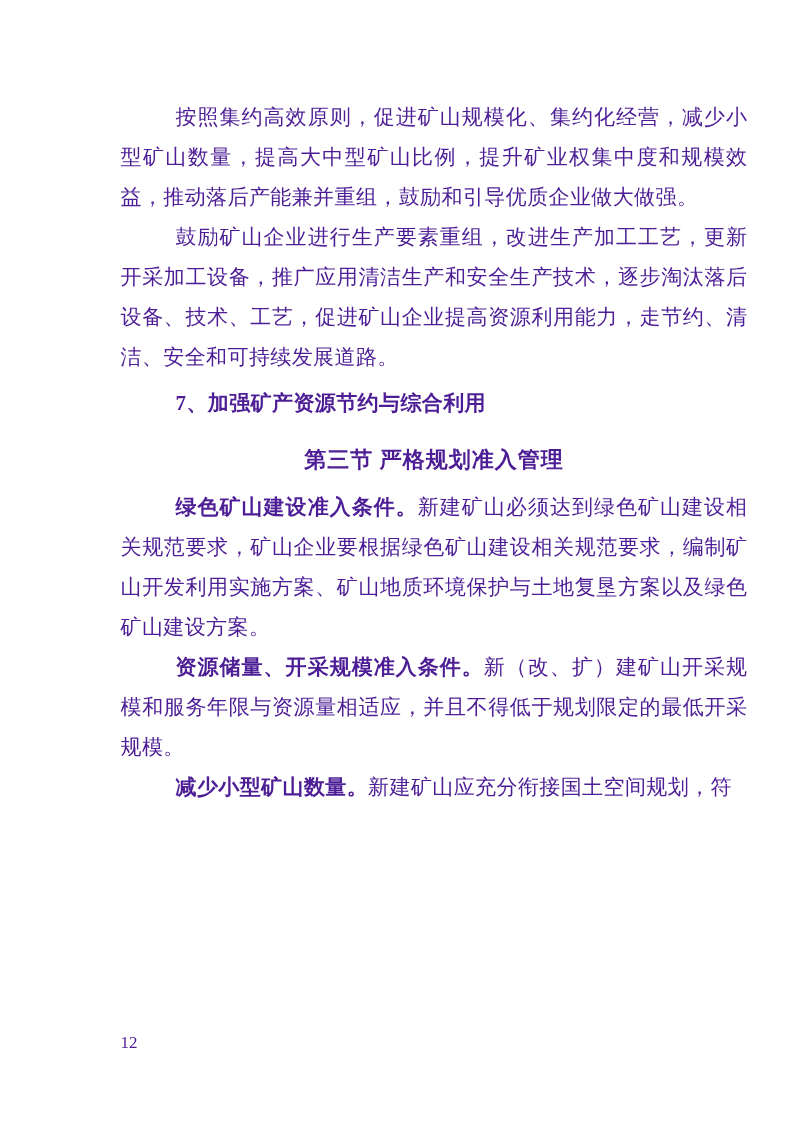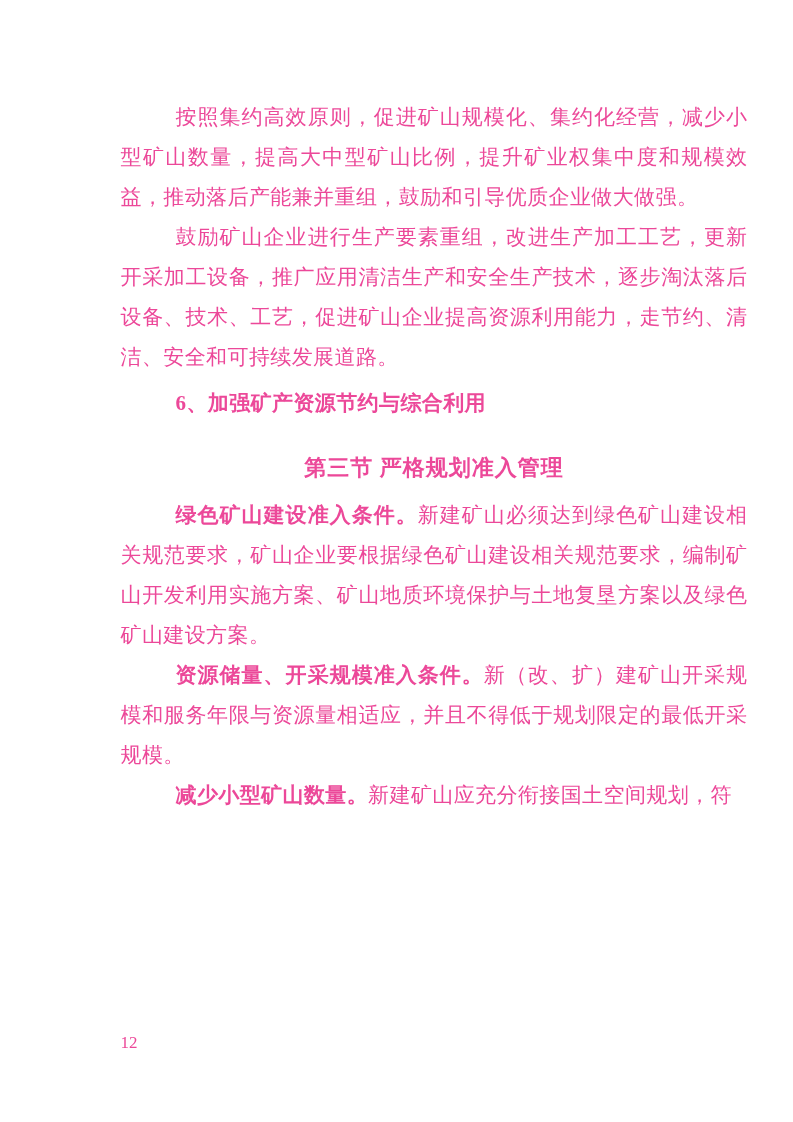--- a/index.html
+++ b/index.html
@@ -3,21 +3,21 @@
 <meta charset="utf-8">
 <style>
   * { margin: 0; padding: 0; box-sizing: border-box; }
   html, body { background: #ffffff; }
   .page {
     position: relative;
     width: 728px;
     height: 1122px;
     margin: 0 auto;
     background: #ffffff;
-    color: #ec4899;
+    color: #4c1d95;
     font-family: "Liberation Serif", "DejaVu Serif", serif;
     overflow: hidden;
   }
   .content {
     position: absolute;
     left: 88px;
     top: 97px;
     width: 627px;
   }
   .para {
@@ -38,21 +38,21 @@
     text-indent: 55px;
     letter-spacing: 0.4px;
     margin-top: 6px;
   }
   .section-title {
     font-size: 22px;
     line-height: 40px;
     font-weight: bold;
     text-align: center;
     letter-spacing: 1px;
-    margin-top: 25px;
+    margin-top: 17px;
     margin-bottom: 7px;
   }
   .page-number {
     position: absolute;
     left: 88px;
     width: 627px;
     top: 1032px;
     text-align: left;
     font-size: 17px;
     line-height: 22px;
@@ -62,21 +62,21 @@
 <body>
 
 <div class="page">
   <div class="content">
 
     <p class="para">按照集约高效原则，促进矿山规模化、集约化经营，减少小型矿山数量，提高大中型矿山比例，提升矿业权集中度和规模效益，推动落后产能兼并重组，鼓励和引导优质企业做大做强。</p>
 
 
     <p class="para">鼓励矿山企业进行生产要素重组，改进生产加工工艺，更新开采加工设备，推广应用清洁生产和安全生产技术，逐步淘汰落后设备、技术、工艺，促进矿山企业提高资源利用能力，走节约、清洁、安全和可持续发展道路。</p>
 
-    <p class="subheading">6、加强矿产资源节约与综合利用</p>
+    <p class="subheading">7、加强矿产资源节约与综合利用</p>
 
 
     <p class="section-title">第三节 严格规划准入管理</p>
 
     <p class="para"><span class="lead">绿色矿山建设准入条件。</span><span>新建矿山必须达到绿色矿山建设相关规范要求，矿山企业要根据绿色矿山建设相关规范要求，编制矿山开发利用实施方案、矿山地质环境保护与土地复垦方案以及绿色矿山建设方案。</span></p>
 
     <p class="para"><span class="lead">资源储量、开采规模准入条件。</span><span>新（改、扩）建矿山开采规模和服务年限与资源量相适应，并且不得低于规划限定的最低开采规模。</span></p>
 
     <p class="para"><span class="lead">减少小型矿山数量。</span><span>新建矿山应充分衔接国土空间规划，符</span></p>
 

